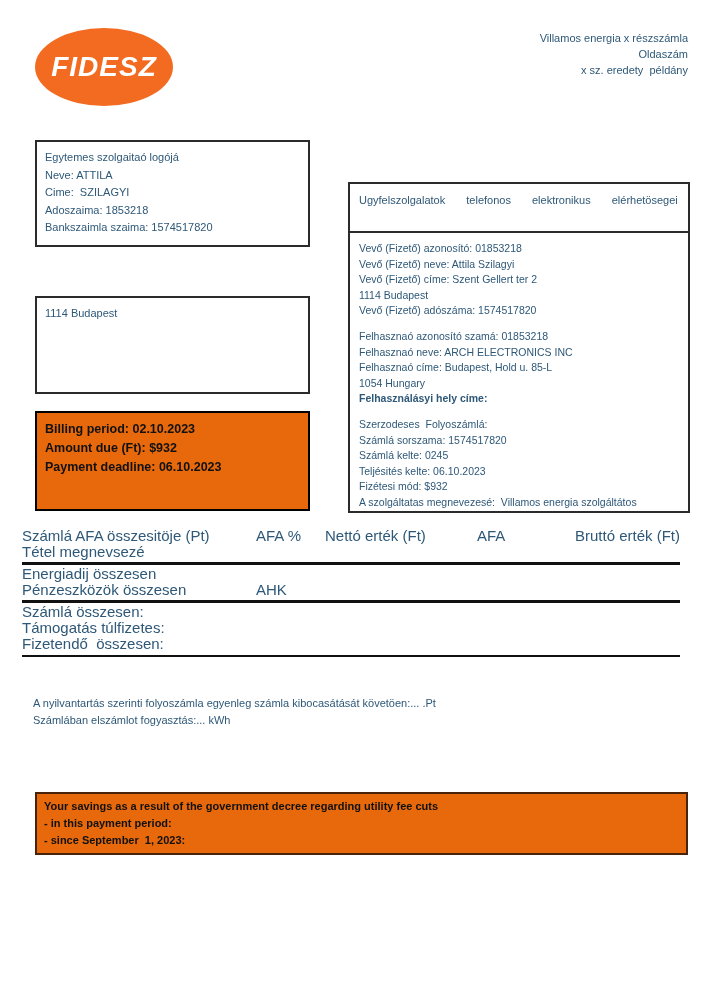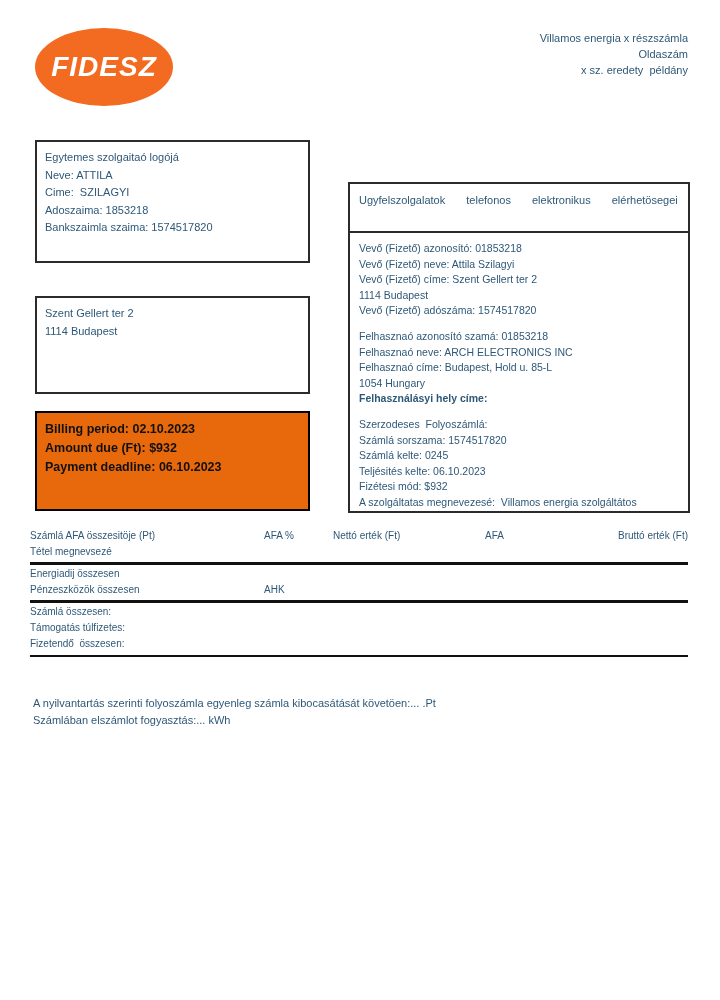--- a/index.html
+++ b/index.html
@@ -24,40 +24,40 @@
   }
   .logo span{
     color:#ffffff;font-weight:bold;font-style:italic;font-size:28px;letter-spacing:1px;
   }
 
   
   .doc-header{right:32px;top:30px;text-align:right;font-size:11px;line-height:16px;}
 
   
   .box{border:2px solid #2b2b2b;background:#ffffff;}
-  .provider-box{left:35px;top:140px;width:275px;height:123px;padding:7px 8px;font-size:11px;line-height:17.5px;}
+  .provider-box{left:35px;top:140px;width:275px;height:107px;padding:7px 8px;font-size:11px;line-height:17.5px;}
   .address-box{left:35px;top:296px;width:275px;height:98px;padding:7px 8px;font-size:11px;line-height:17.5px;}
   .billing-box{
     left:35px;top:411px;width:275px;height:100px;padding:7px 8px;
     background:var(--accent-orange);border:2px solid #000000;
     color:#111;font-weight:bold;font-size:12.5px;line-height:19px;
   }
   .contact-box{
     left:348px;top:155px;width:342px;height:66px;padding:8px 9px;
     font-size:11px;line-height:17px;text-align:justify;word-spacing:18px;margin-top:27px;
   }
   .customer-box{
     left:348px;top:231px;width:342px;height:282px;padding:8px 9px;
     font-size:10.5px;line-height:15.6px;
   }
   .group-gap{height:10px;}
   .bold-line{font-weight:bold;}
 
   
-  .charges{left:30px;top:528px;width:658px;font-size:10px;}
+  .charges{left:22px;top:528px;width:658px;font-size:15px;}
   .trow{position:relative;height:16px;line-height:16px;white-space:nowrap;}
   .c2{position:absolute;left:234px;}
   .c3{position:absolute;left:303px;}
   .c4{position:absolute;left:455px;}
   .c5{position:absolute;right:0;}
   .rule-thick{border-top:3px solid #111;margin:2px 0 1px 0;}
   .rule-bottom{border-top:2px solid #111;margin-top:3px;}
 
   
   .notes{left:33px;top:695px;font-size:11px;line-height:16.5px;}
@@ -86,21 +86,20 @@
 
   <div class="abs box provider-box">
     <div>Egytemes szolgaitaó logójá</div>
     <div>Neve: ATTILA</div>
     <div>Cime: &nbsp;SZILAGYI</div>
     <div>Adoszaima: 1853218</div>
     <div>Bankszaimla szaima: 1574517820</div>
   </div>
 
   <div class="abs box address-box">
-    <div>Szent Gellert ter 2</div>
     <div>1114 Budapest</div>
   </div>
 
   <div class="abs billing-box">
     <div>Billing period: 02.10.2023</div>
     <div>Amount due (Ft): $932</div>
     <div>Payment deadline: 06.10.2023</div>
   </div>
 
   <div class="abs box contact-box">
@@ -159,14 +158,19 @@
       <span>Fizetendő &nbsp;összesen:</span>
     </div>
     <div class="rule-bottom"></div>
   </div>
 
   <div class="abs notes">
     <div>A nyilvantartás szerinti folyoszámla egyenleg számla kibocasátását követöen:... .Pt</div>
     <div>Számlában elszámlot fogyasztás:... kWh</div>
   </div>
 
+  <div class="abs savings-box">
+    <div>Your savings as a result of the government decree regarding utility fee cuts</div>
+    <div>- in this payment period:</div>
+    <div>- since September &nbsp;1, 2023:</div>
+  </div>
 
 </div>
 
 </body></html>

